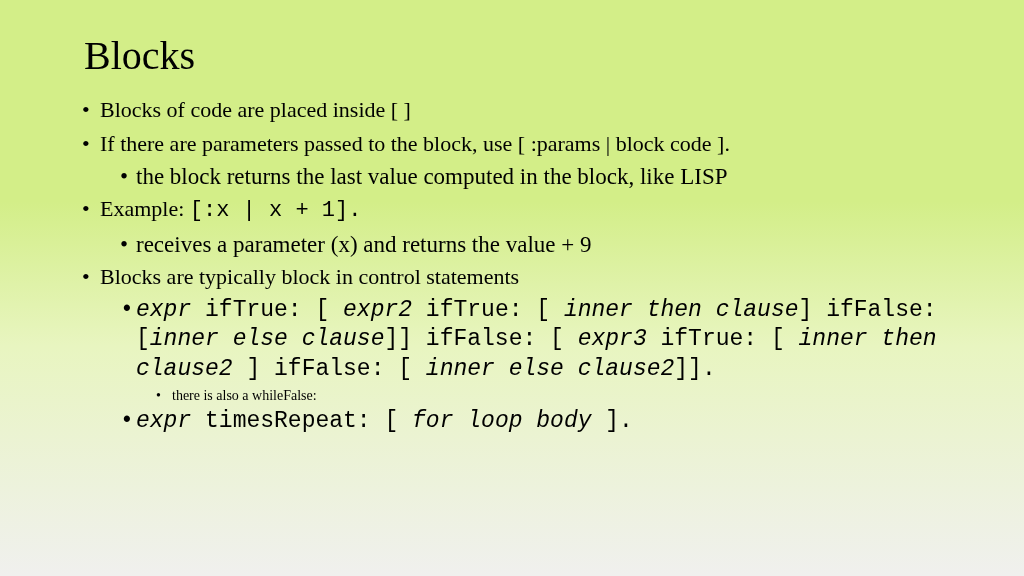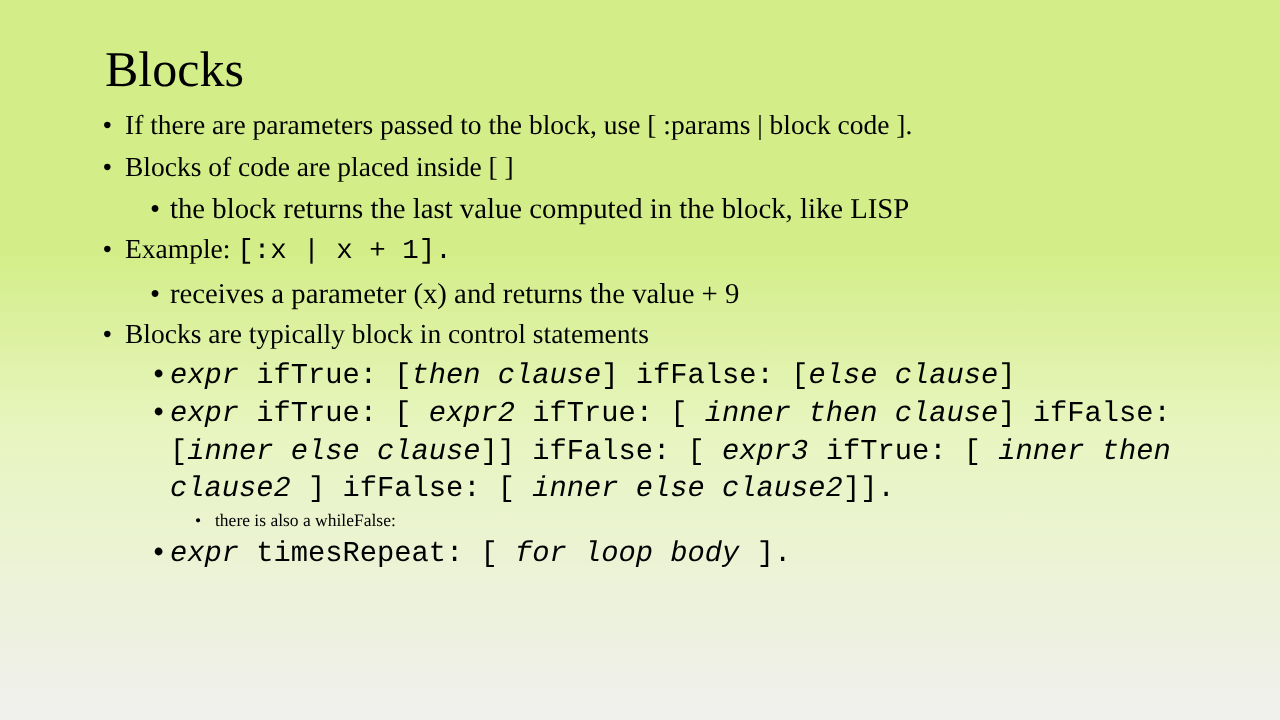--- a/index.html
+++ b/index.html
@@ -8,21 +8,21 @@
     height: 576px;
     background: linear-gradient(to bottom, #d3ee88 0%, #d3ee88 35%, #e8f5c0 60%, #f0f0ee 100%);
     font-family: Georgia, 'Times New Roman', serif;
     color: #000;
     padding: 32px 80px 20px 80px;
     overflow: hidden;
   }
   h1 {
     font-size: 40px;
     font-weight: normal;
-    margin-bottom: 6px;
+    margin-bottom: 16px;
     margin-left: 4px;
   }
   ul { list-style: none; }
   li.lvl1 {
     font-size: 22px;
     line-height: 1.35;
     padding-left: 20px;
     position: relative;
     margin-bottom: 4px;
   }
@@ -60,31 +60,30 @@
   }
   .mono { font-family: 'Courier New', Courier, monospace; }
   .ital { font-style: italic; }
 </style>
 </head>
 <body>
 
 <h1>Blocks</h1>
 
 <ul>
+  <li class="lvl1">Blocks of code are placed inside [ ]</li>
+
   <li class="lvl1">If there are parameters passed to the block, use [ :params |  block code ].</li>
-
-  <li class="lvl1">Blocks of code are placed inside [ ]</li>
   <li class="lvl2">the block returns the last value computed in the block, like LISP</li>
 
   <li class="lvl1"><span>Example: </span><span class="mono">[:x | x + 1].</span></li>
   <li class="lvl2">receives a parameter (x) and returns the value + 9</li>
 
   <li class="lvl1">Blocks are typically block in control statements</li>
 
-  <li class="lvl2 mono"><span class="ital">expr</span><span> ifTrue: [</span><span class="ital">then clause</span><span>] ifFalse: [</span><span class="ital">else clause</span><span>]</span></li>
 
   <li class="lvl2 mono"><span class="ital">expr</span><span> ifTrue: [ </span><span class="ital">expr2</span><span> ifTrue: [ </span><span class="ital">inner then clause</span><span>] ifFalse: [</span><span class="ital">inner else clause</span><span>]] ifFalse: [ </span><span class="ital">expr3</span><span> ifTrue: [ </span><span class="ital">inner then clause2</span><span> ] ifFalse: [ </span><span class="ital">inner else clause2</span><span>]].</span></li>
 
 
   <li class="lvl3">there is also a whileFalse:</li>
 
   <li class="lvl2 mono"><span class="ital">expr</span><span> timesRepeat: [ </span><span class="ital">for loop body</span><span> ].</span></li>
 </ul>
 
 </body></html>

